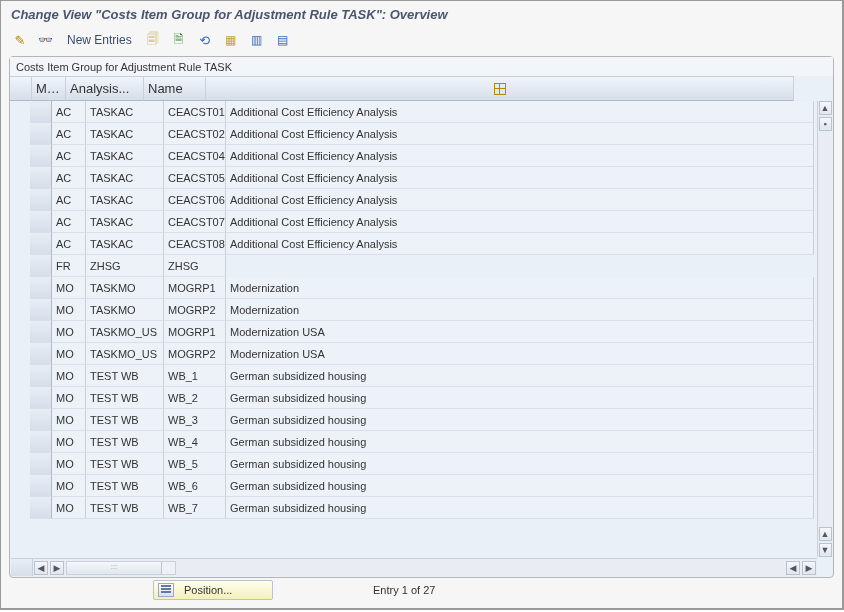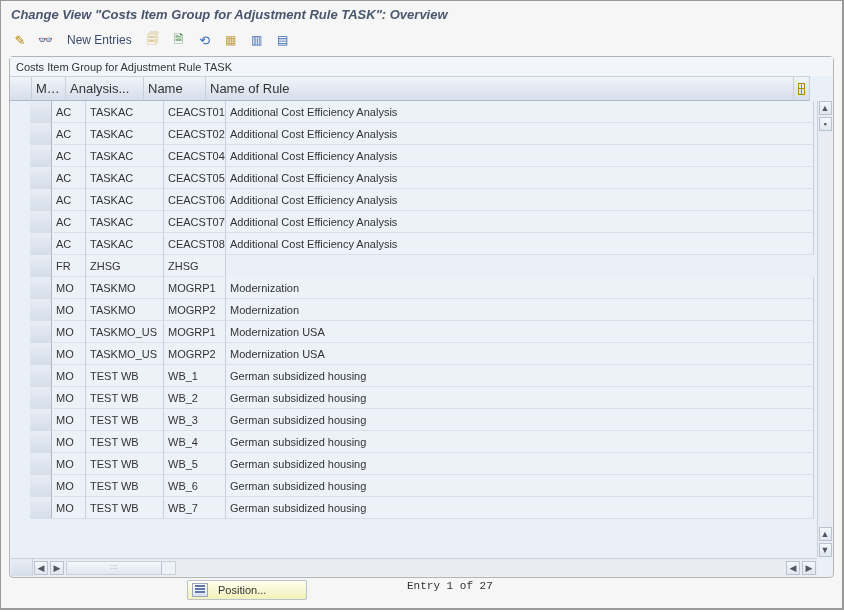--- a/index.html
+++ b/index.html
@@ -197,22 +197,22 @@
       text-align: center;
       font-size: 8px;
       color: #99a;
     }
     .hscroll .spacer { flex:1; }
     .footer {
       position: absolute;
       left: 0; right: 0;
       bottom: 8px;
       display: flex;
+      align-items: center;
       padding: 0 10px;
-      margin-left: 34px;
     }
     .pos-btn {
       margin-left: 142px;
       display: inline-flex;
       align-items: center;
       border: 1px solid #b9c2cf;
       border-radius: 2px;
       background: linear-gradient(#fefff0,#f4f0b8);
       height: 20px;
       padding: 0 16px 0 4px;
@@ -228,21 +228,20 @@
       margin-right: 10px;
       position: relative;
     }
     .pos-btn .pos-icon::after {
       content:''; position:absolute; left:2px; top:4px; width:10px; height:2px; background:#5f79a8;
       box-shadow: 0 -3px 0 #5f79a8, 0 3px 0 #5f79a8;
     }
     .entry-label {
       margin-left: 100px;
       color: #333;
-      font-family: Liberation Mono, monospace;
     }
     .grid-icon-box {
       width: 12px; height: 12px; border: 1px solid #b48a00;
       display:inline-block; position:relative;
       background:
         linear-gradient(#b48a00,#b48a00) 50% 0/1px 100% no-repeat,
         linear-gradient(#b48a00,#b48a00) 0 50%/100% 1px no-repeat;
     }
   </style>
 </head>
@@ -280,21 +279,20 @@
   </div>
 
   <div class="content-area">
     <div class="panel-title">Costs Item Group for Adjustment Rule TASK</div>
 
     <div class="grid header-row">
       <div></div>
       <div>Ms...</div>
       <div>Analysis...</div>
       <div>Name</div>
-      <div>Name of Rule</div>
       <div class="hdr-grid-icon">
         <span class="grid-icon-box"></span>
       </div>
     </div>
 
     <div class="tbody" id="tbody">
         <div class="data-row">
           <div class="row-handle"></div>
           <div>AC</div>
           <div>TASKAC</div>

